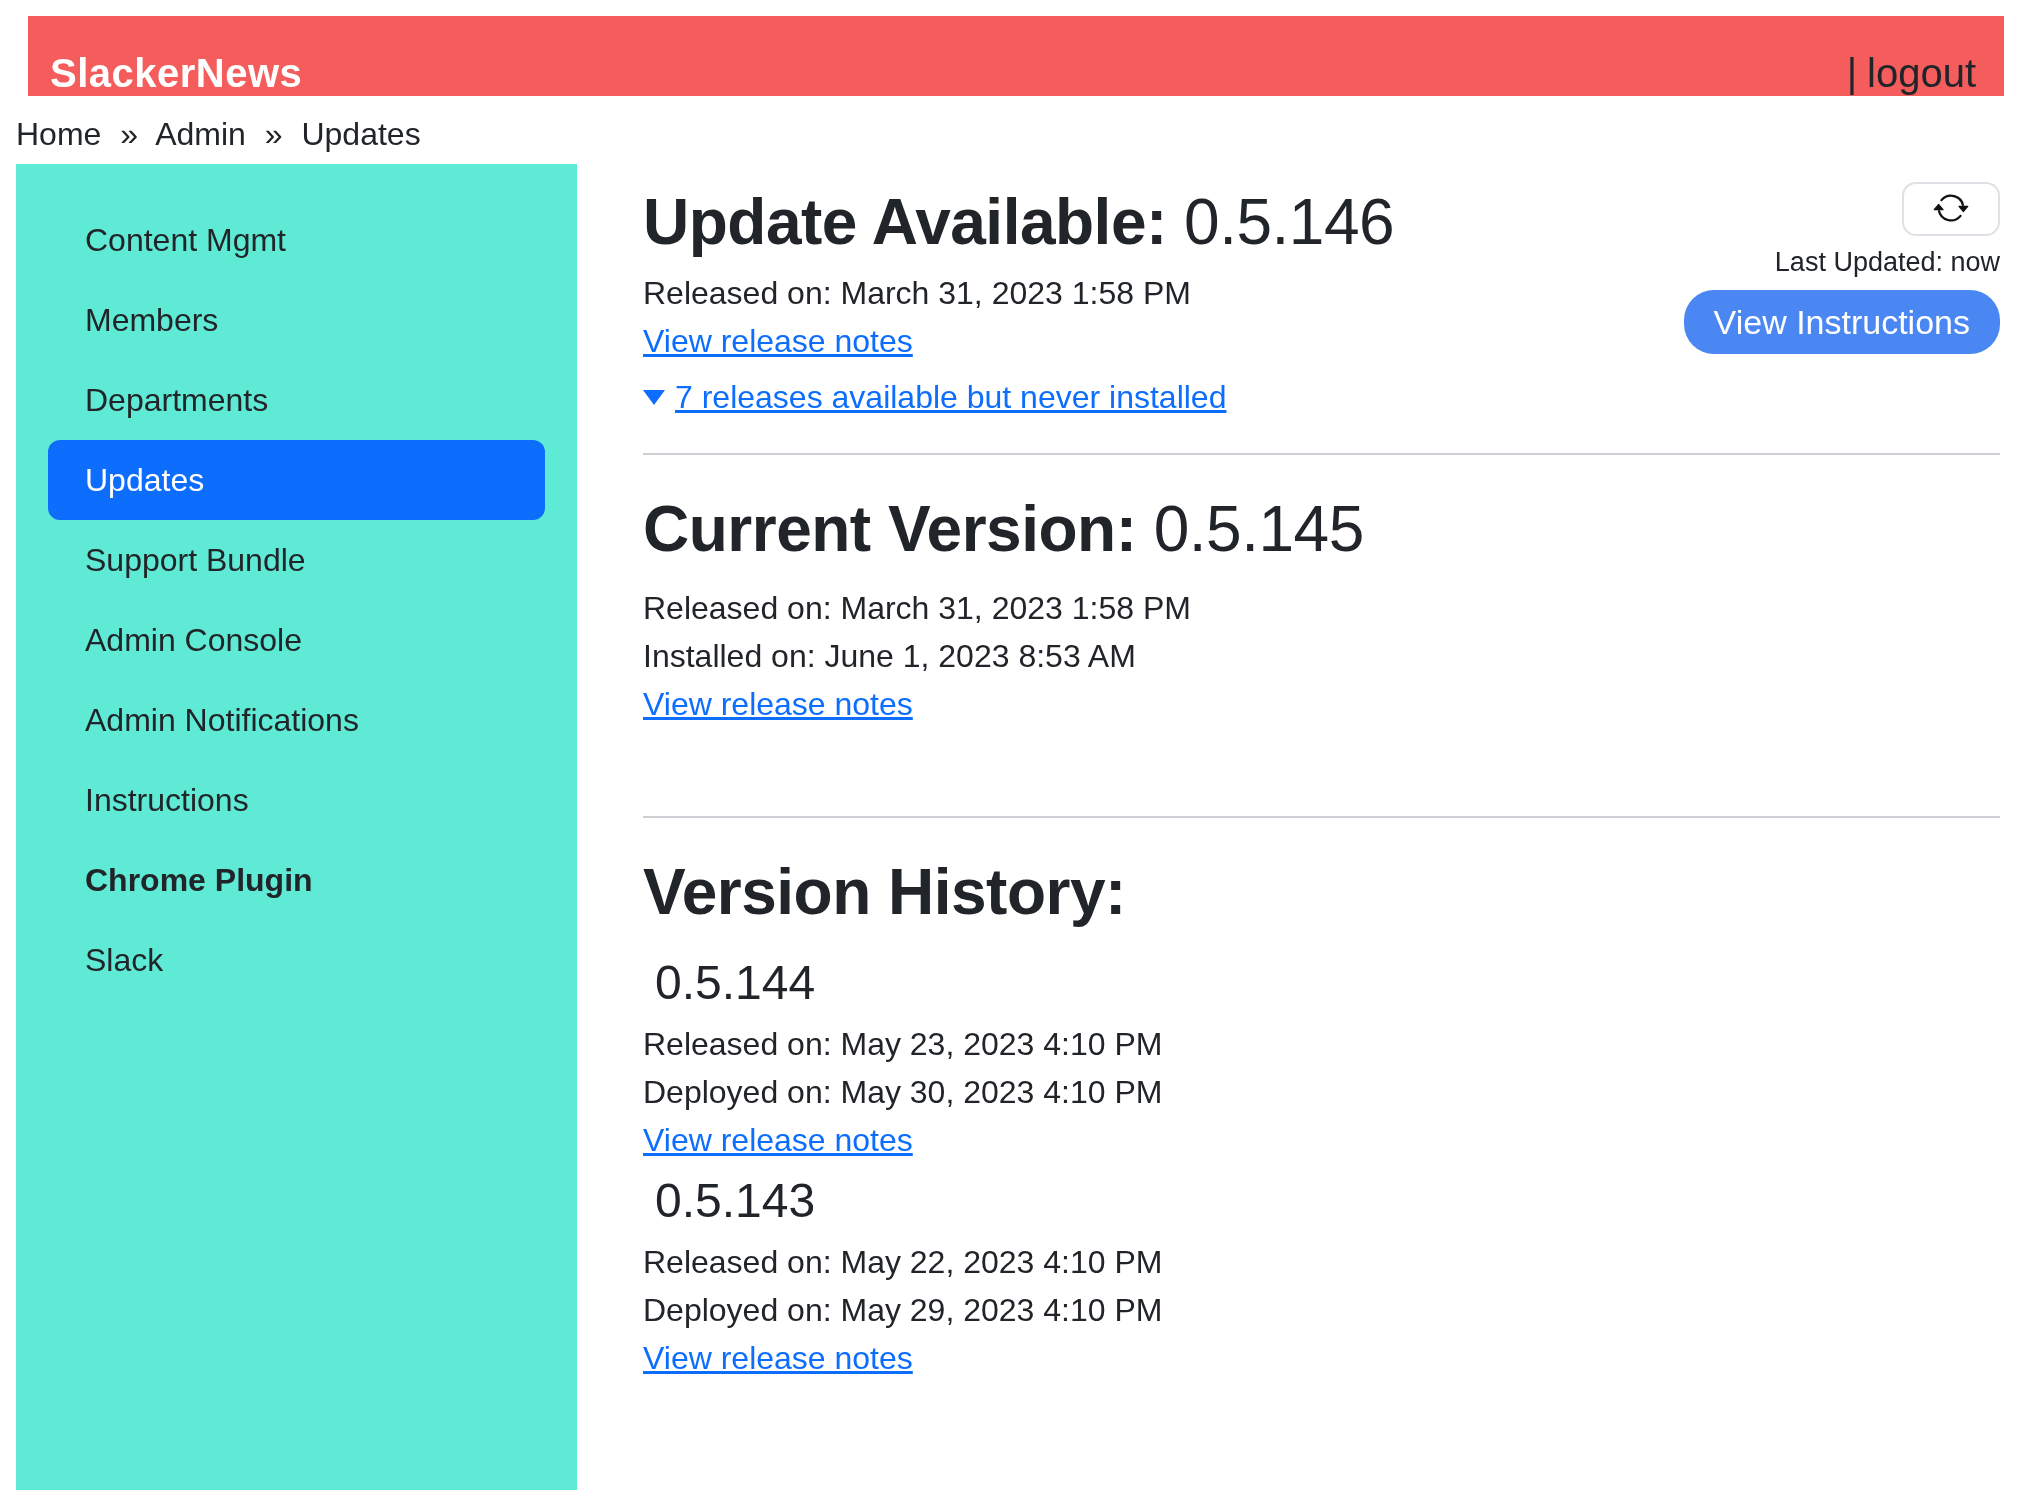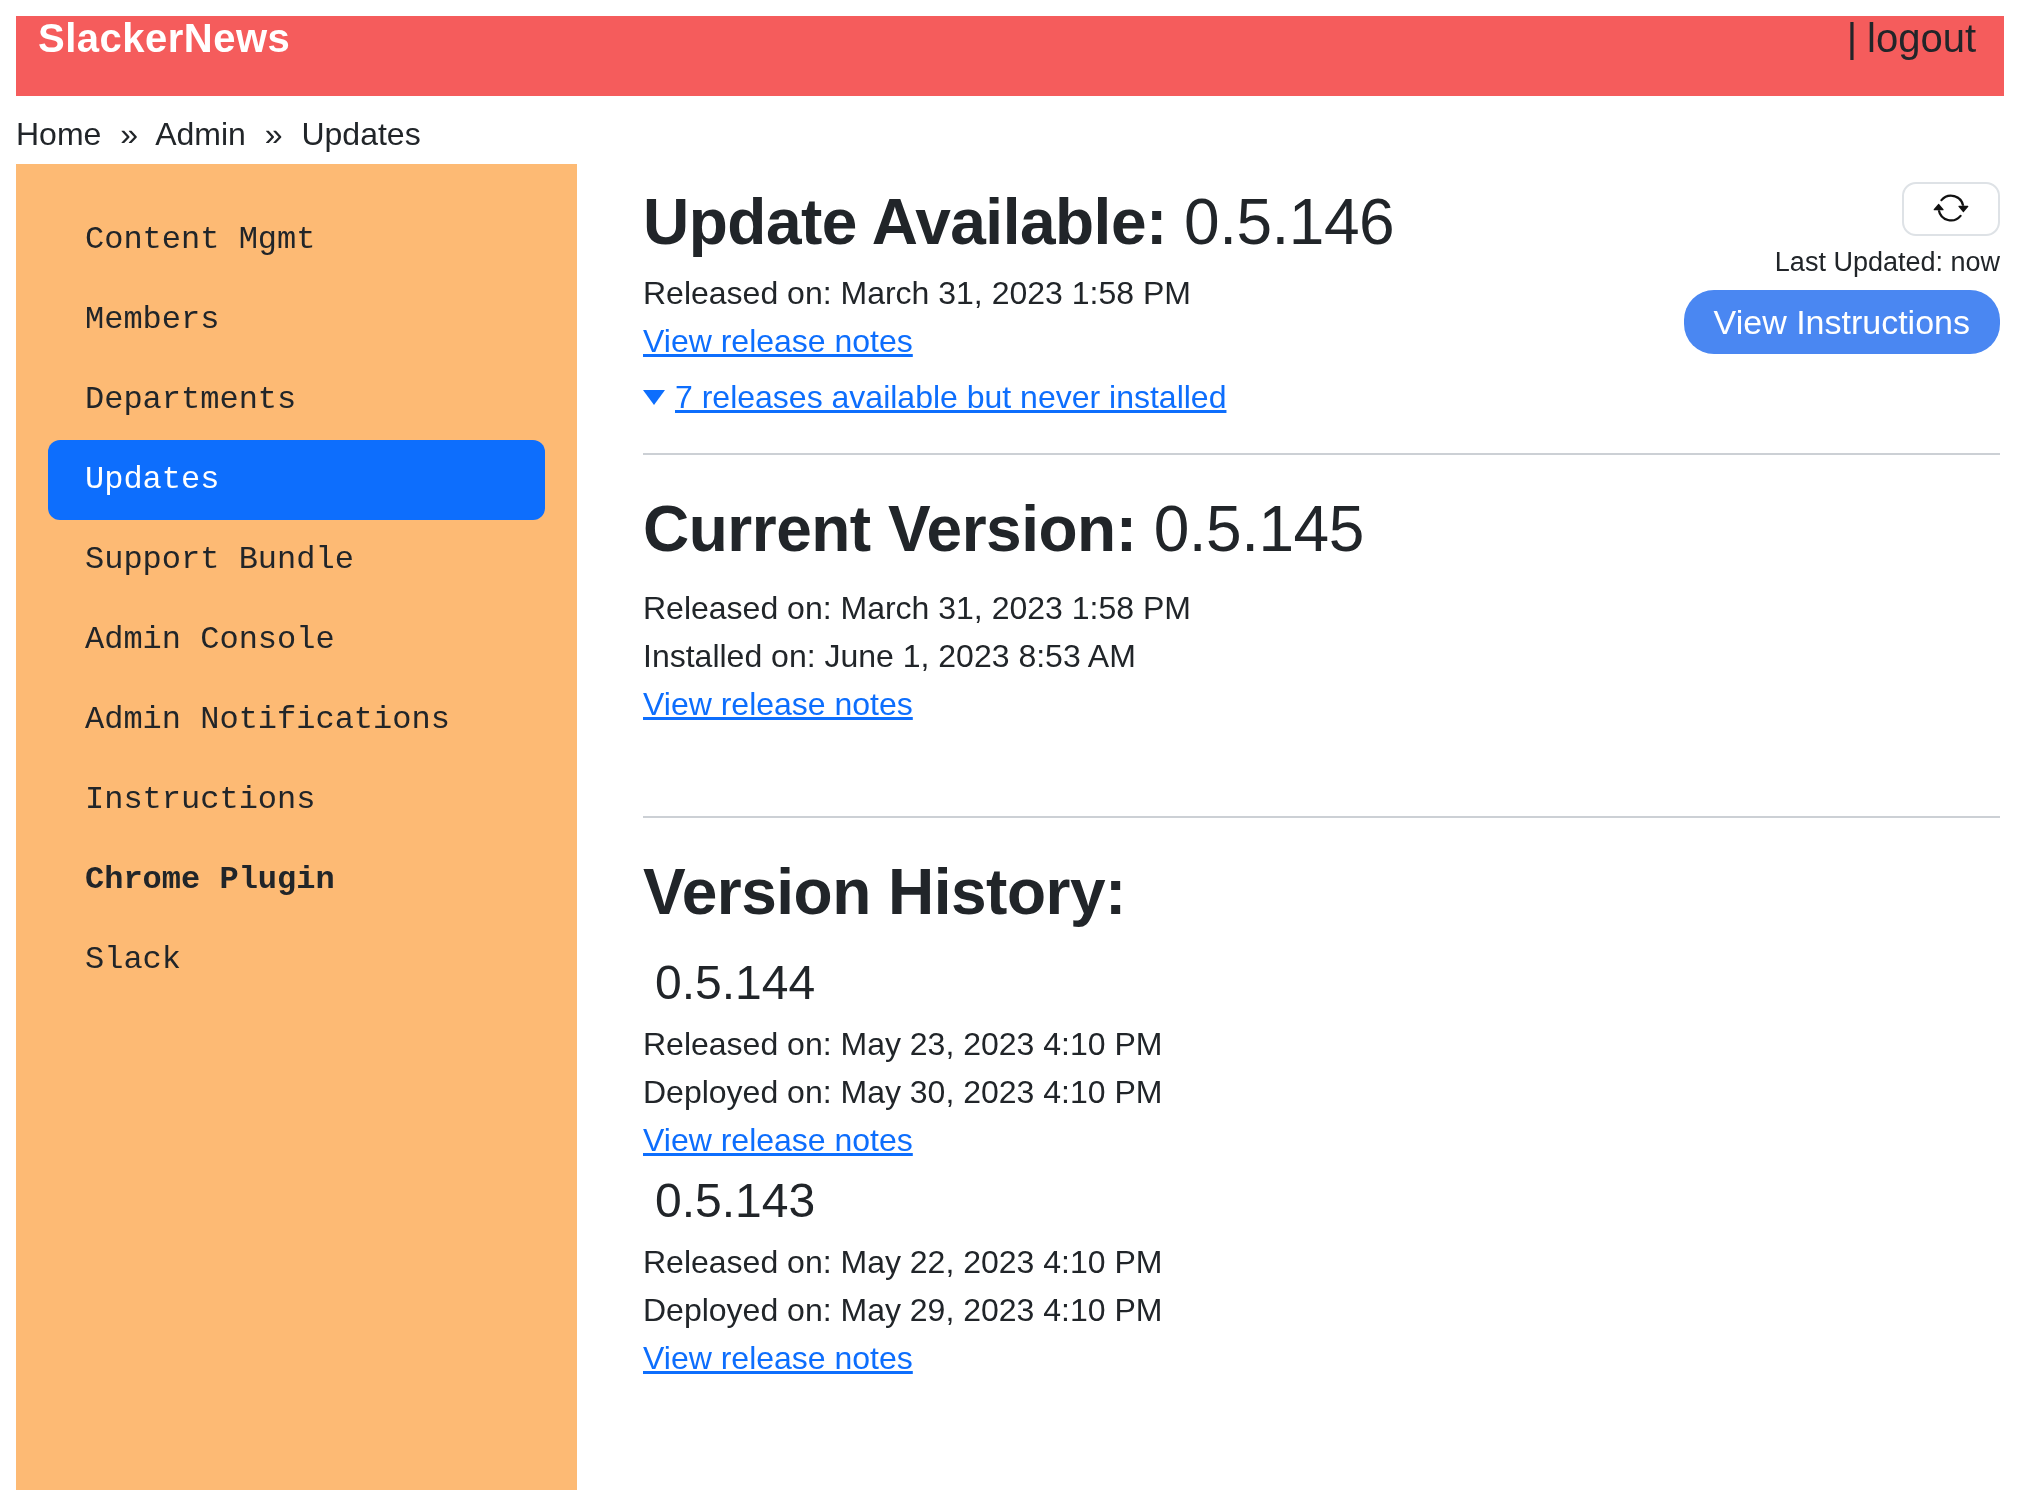--- a/index.html
+++ b/index.html
@@ -3,38 +3,38 @@
 <meta charset="utf-8">
 <style>
   html,body{margin:0;padding:0;background:#fff;}
   body{
     width:2028px;height:1510px;overflow:hidden;position:relative;
     font-family:"Liberation Sans","DejaVu Sans",sans-serif;color:#212529;
     -webkit-font-smoothing:antialiased;
   }
   
   .topbar{
-    margin:16px 24px 0 16px;height:80px;background:#f55c5c;
-    display:flex;justify-content:space-between;align-items:flex-start;
+    margin:16px 24px 0 28px;height:80px;background:#f55c5c;
+    display:flex;justify-content:space-between;align-items:flex-end;
     padding:0 28px 0 22px;box-sizing:border-box;
   }
   .brand{font-size:40px;font-weight:700;color:#ffffff;letter-spacing:.5px;}
   .logout-wrap{font-size:40px;color:#212529;}
   .logout-wrap a{color:#212529;text-decoration:none;margin-left:10px;}
   
   .breadcrumb{
     margin:14px 16px 6px 16px;font-size:32px;line-height:48px;color:#212529;
   }
   .breadcrumb .sep{margin:0 10px;}
   .breadcrumb a{color:#212529;text-decoration:none;}
   
   .layout{display:flex;align-items:flex-start;margin:0 28px 0 16px;}
   .sidebar{
-    width:561px;min-height:1326px;background:#fdba74;
-    padding:36px 0 0 0;box-sizing:border-box;flex:none;font-family:Liberation Mono, monospace;
+    width:561px;min-height:1326px;background:#5eead4;
+    padding:36px 0 0 0;box-sizing:border-box;flex:none;
   }
   .nav{margin:0 32px;}
   .nav-item{
     display:block;padding:16px 37px;border-radius:12px;
     font-size:32px;line-height:48px;color:#212529;cursor:pointer;
   }
   .nav-item.active{background:#0d6efd;color:#ffffff;}
   .nav-item.bold{font-weight:700;}
   
   .main{flex:1;padding-left:66px;position:relative;box-sizing:border-box;min-height:1326px;}

